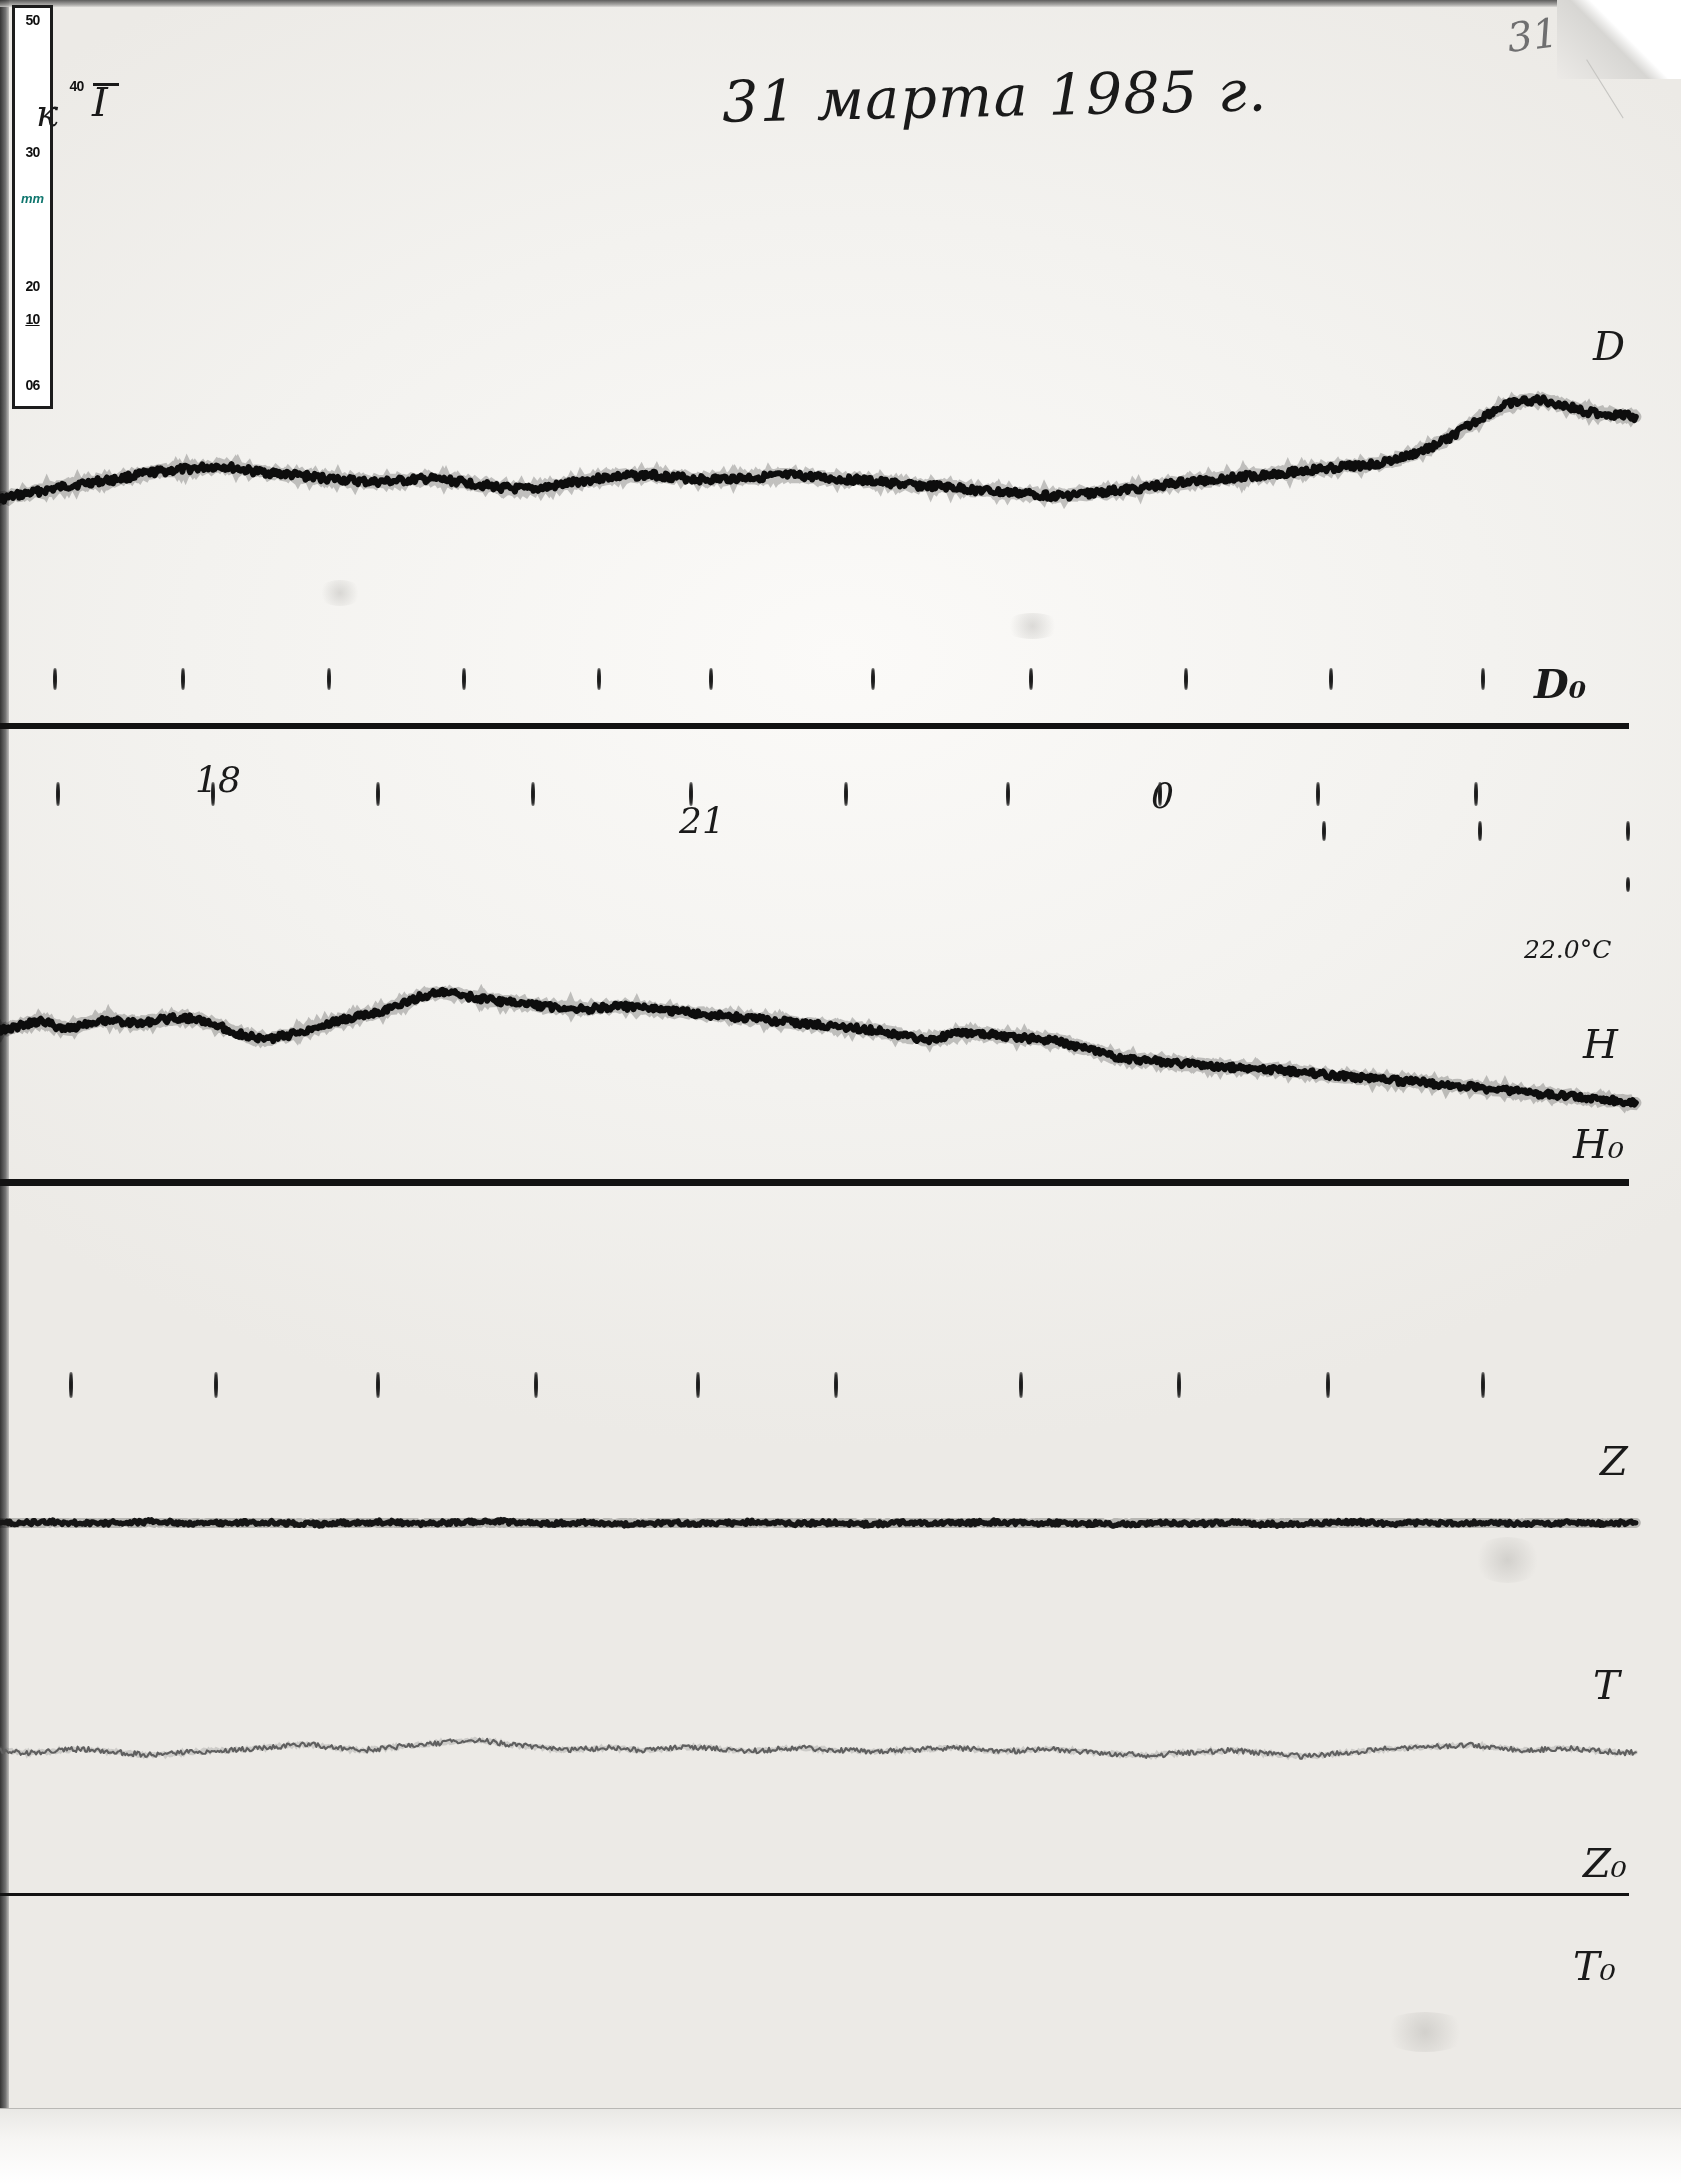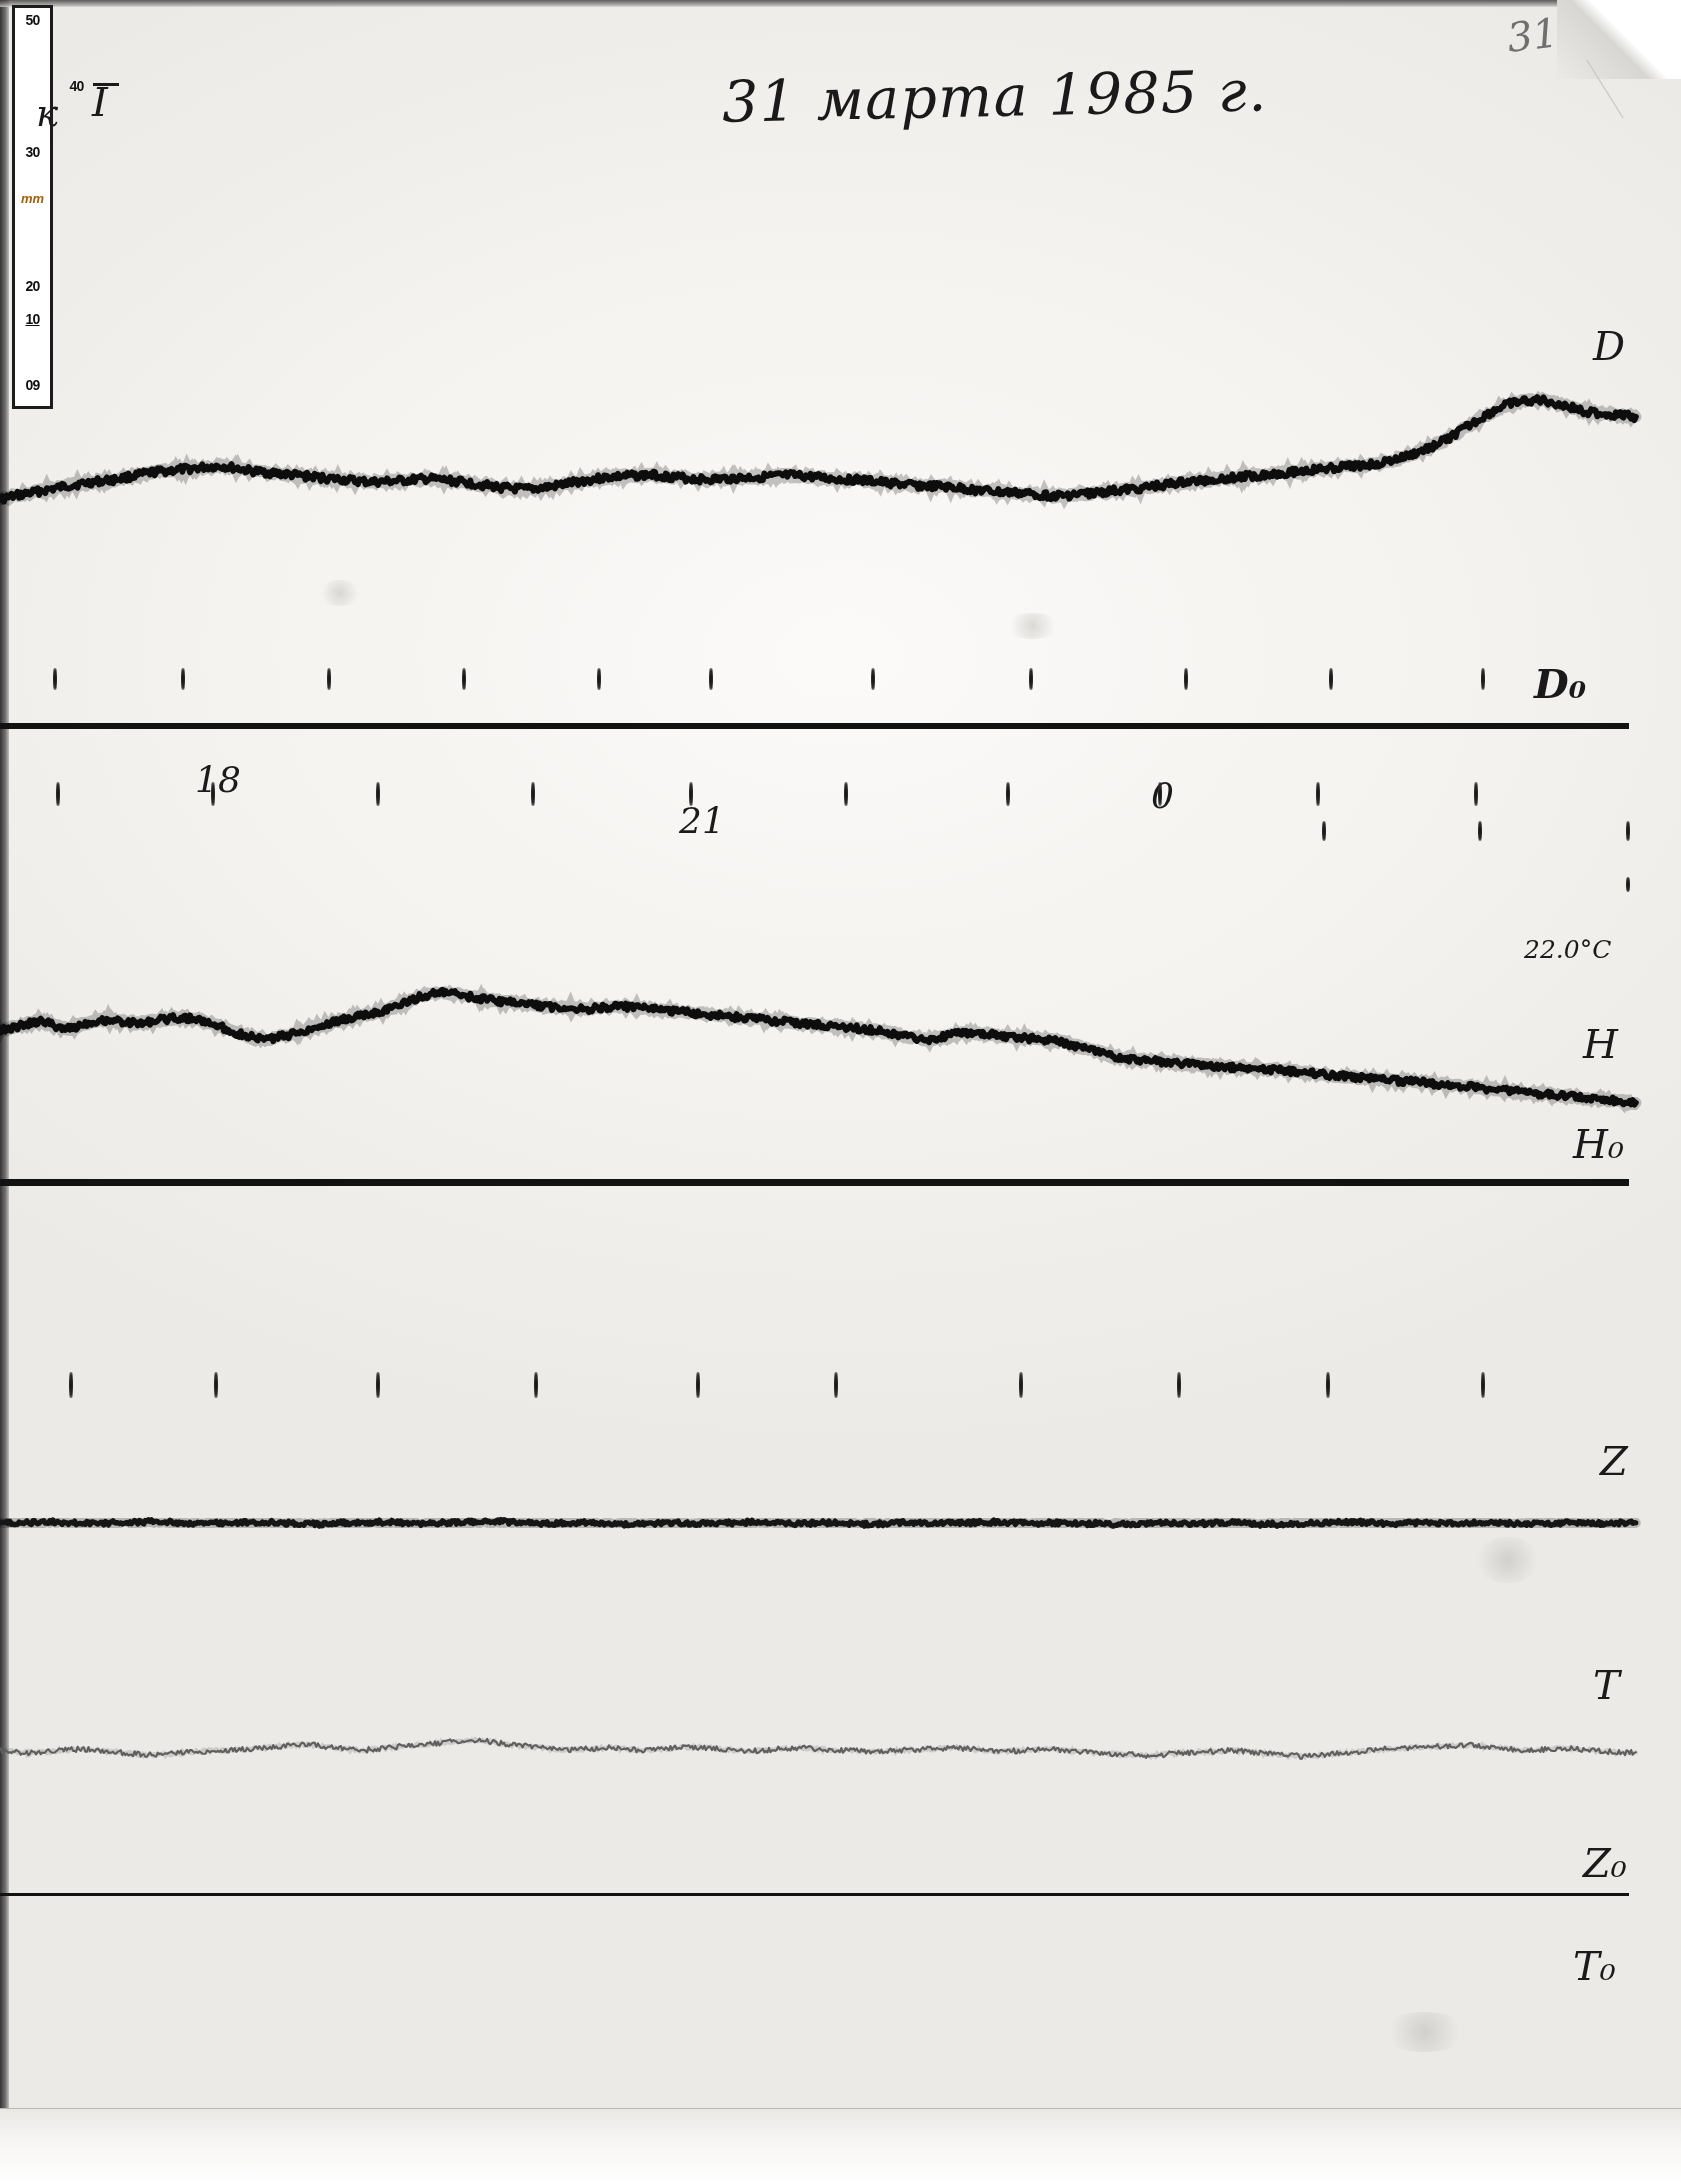--- a/index.html
+++ b/index.html
@@ -85,21 +85,21 @@
     letter-spacing: -0.7px;
   }
   #scale-bar .unit {
     position: absolute;
     left: 0; width: 100%;
     text-align: center;
     font-family: "Liberation Sans", sans-serif;
     font-size: 13px;
     font-style: italic;
     font-weight: bold;
-    color: #a16207;
+    color: #0f766e;
   }
 
   
   .hand {
     position: absolute;
     font-family: "DejaVu Serif", serif;
     font-style: italic;
     color: #1a1a1a;
     white-space: nowrap;
   }
@@ -196,21 +196,21 @@
   <div class="smudge" style="left:1471px; top:1537px; width:73px; height:46px;"></div>
   <div class="smudge" style="left:1379px; top:2012px; width:92px; height:40px;"></div>
 
   <div id="scale-bar">
     <div class="tick" style="top:4px;">50</div>
     <div class="tick" style="top:70px;margin-left:44px;">40</div>
     <div class="tick" style="top:136px;">30</div>
     <div class="unit" style="top:183px;">mm</div>
     <div class="tick" style="top:222px;margin-top:48px;">20</div>
     <div class="tick" style="top:303px;text-decoration:underline;">10</div>
-    <div class="tick" style="top:369px;">09</div>
+    <div class="tick" style="top:369px;">06</div>
   </div>
 
   <div class="hand" id="title">31 марта 1985 г.</div>
   <div class="hand" id="page-number">31</div>
   <div class="hand" id="mark-k">к</div>
   <div class="hand" id="mark-I">
     <span class="bar"></span>
     <span>I</span>
   </div>
 

